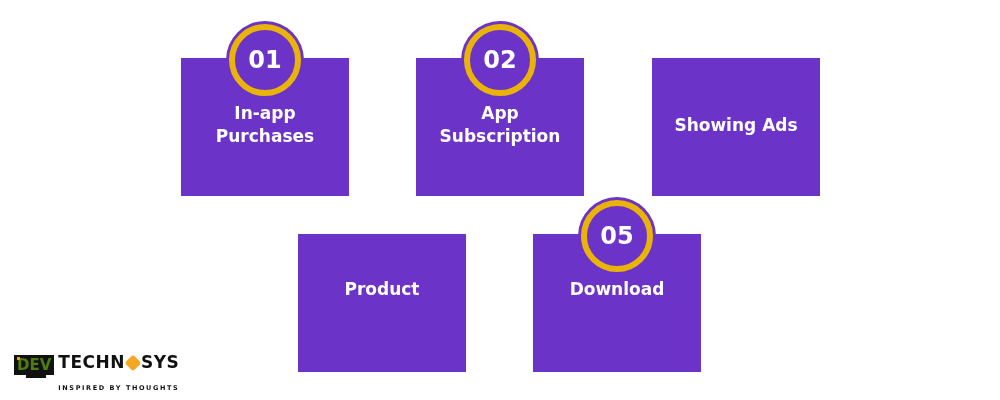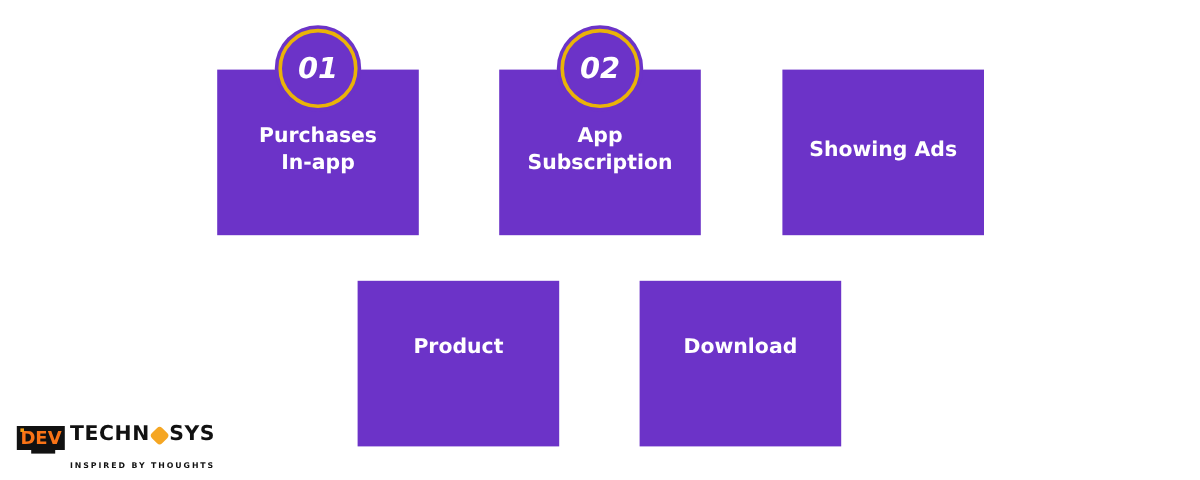--- a/index.html
+++ b/index.html
@@ -1,46 +1,46 @@
 <!DOCTYPE html>
 <html><head>
 <meta charset="utf-8">
 <style>
   html, body { margin:0; padding:0; }
   body { width:1000px; height:400px; background:#ffffff; position:relative; overflow:hidden;
          font-family:"DejaVu Sans", "Liberation Sans", sans-serif; }
   .card { position:absolute; width:168px; height:138px; background:#6c33c8; }
   .badge { position:absolute; width:60px; height:60px; border-radius:50%;
-           background:#6c33c8; border:3px solid #eab308; box-shadow:0 0 0 3px #6c33c8;
+           background:#6c33c8; border:6px solid #eab308; box-shadow:0 0 0 3px #6c33c8;
            left:50%; top:-34px; transform:translateX(-50%);
-           display:flex; align-items:center; justify-content:center;font-style:italic; }
+           display:flex; align-items:center; justify-content:center; }
   .badge span { color:#ffffff; font-weight:bold; font-size:24px; letter-spacing:0px; }
   .label { position:absolute; left:0; right:0; top:44px; text-align:center; color:#ffffff;
            font-weight:bold; font-size:17px; line-height:23px; }
   .label.single { top:56px; }
   .logo { position:absolute; left:14px; top:355px; height:26px; display:flex; align-items:flex-start; }
-  .logo-dev { background:#111; color:#f97316; font-weight:bold; font-size:15px; padding:0 3px; height:20px;
+  .logo-dev { background:#111; color:#4d7c0f; font-weight:bold; font-size:15px; padding:0 3px; height:20px;
               line-height:20px; position:relative; }
   .logo-dev .dot { position:absolute; left:3px; top:2px; width:3px; height:3px; background:#f39c12; }
   .logo-stand { position:absolute; left:12px; top:20px; width:20px; height:3px; background:#111; }
   .logo-right { margin-left:4px; display:flex; flex-direction:column; }
   .logo-main { font-weight:bold; font-size:17px; line-height:15px; color:#111; letter-spacing:0.5px; display:flex; align-items:center; }
   .hex { display:inline-block; width:12px; height:12px; background:#f5a623; border-radius:3px; margin:0 2px; transform:rotate(45deg); }
   .logo-tag { font-size:6.5px; font-weight:bold; letter-spacing:1.6px; color:#111; line-height:8px; margin-top:14px; }
 </style>
 </head>
 <body>
 
 <div class="card" style="left:181px; top:58px;">
   <div class="badge">
       <span>01</span>
     </div>
   <div class="label">
+    <div>In-app</div>
     <div>Purchases</div>
-    <div>In-app</div>
   </div>
 </div>
 
 <div class="card" style="left:416px; top:58px;">
   <div class="badge">
       <span>02</span>
     </div>
   <div class="label">
     <div>App</div>
     <div>Subscription</div>
@@ -53,20 +53,23 @@
   </div>
 </div>
 
 <div class="card" style="left:298px; top:234px;">
   <div class="label">
     <div>Product</div>
   </div>
 </div>
 
 <div class="card" style="left:533px; top:234px;">
+  <div class="badge">
+      <span>05</span>
+    </div>
   <div class="label">
     <div>Download</div>
   </div>
 </div>
 
 <div class="logo">
   <div class="logo-dev">
     <span class="dot"></span>
     <span>DEV</span>
     <span class="logo-stand"></span>

